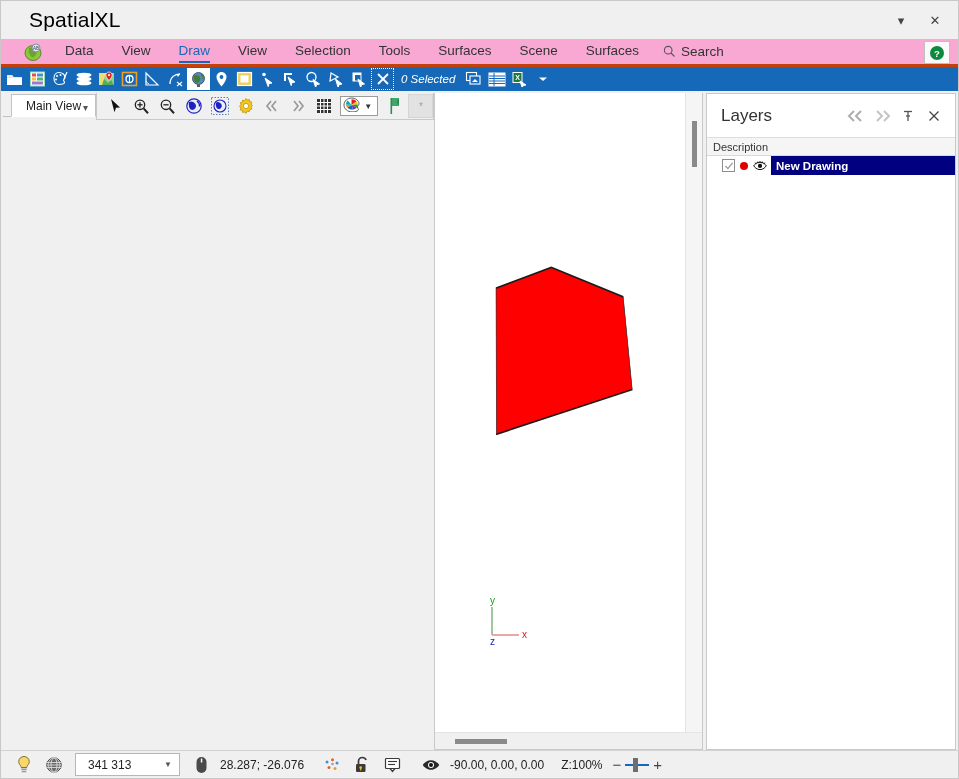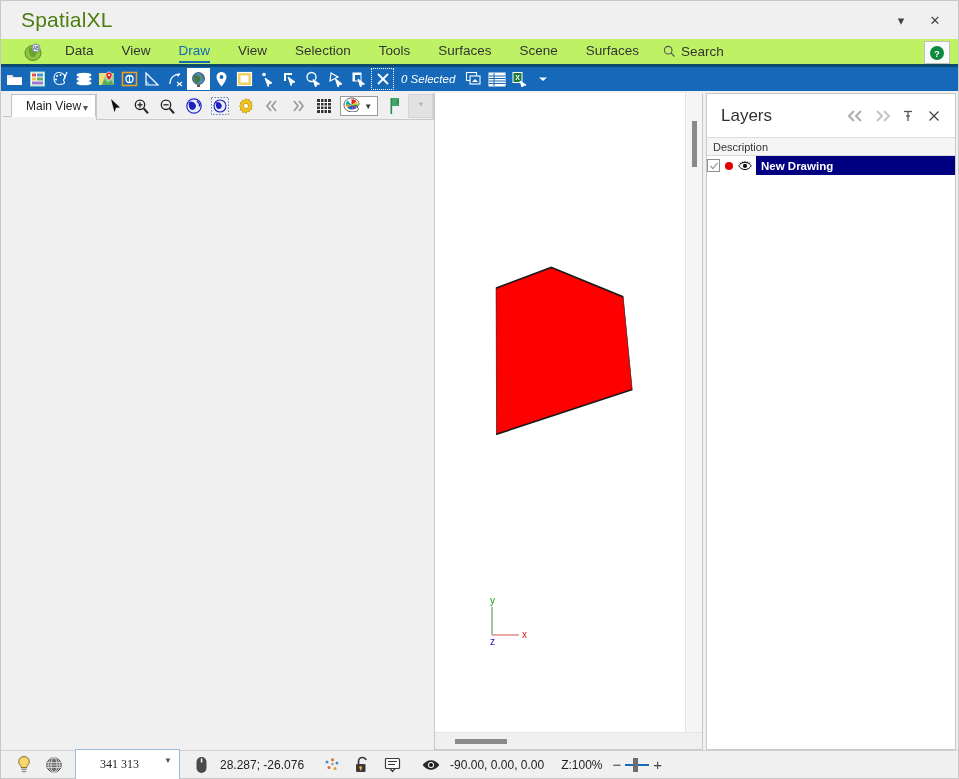--- a/index.html
+++ b/index.html
@@ -22,47 +22,47 @@
   
   .titlebar {
     height: 38px;
     background: #f0f0f0;
     display: flex;
     align-items: center;
     position: relative;
     flex: 0 0 auto;
   }
   .app-title {
-    color: #4d7c0f;
+    color: #000000;
     font-size: 21px;
-    margin-left: 20px;
+    margin-left: 28px;
     letter-spacing: 0.2px;
   }
   .titlebar-btns {
     position: absolute;
     right: 6px; top: 0;
     height: 38px;
     display: flex;
     align-items: center;
   }
   .tb-btn {
     width: 34px; height: 30px;
     display: flex; align-items: center; justify-content: center;
     color: #444;
     font-size: 13px;
     cursor: default;
   }
 
   
   .menubar {
     height: 28px;
-    background: #bef264;
-    display: flex;
-    align-items: center;
-    border-bottom: 3px solid #0c4a6e;
+    background: #f9a8d4;
+    display: flex;
+    align-items: center;
+    border-bottom: 3px solid #c2410c;
     position: relative;
     flex: 0 0 auto;
   }
   .menu-logo {
     width: 36px; height: 26px;
     display: flex; align-items: center; justify-content: center;
     margin-left: 14px;
   }
   .menu-item {
     font-size: 13.5px;
@@ -294,20 +294,21 @@
     display: flex; align-items: center;
     padding-left: 6px;
     font-size: 11px;
     color: #333;
     flex: 0 0 auto;
   }
   .layer-row {
     height: 19px;
     display: flex;
     align-items: center;
+    padding-left: 15px;
     gap: 4px;
     cursor: default;
   }
   .layer-row.selected .layer-name {
     background: #000080;
     color: #ffffff;
     font-weight: bold;
   }
   .layer-name {
     font-size: 11.5px;
@@ -344,30 +345,29 @@
     padding-left: 8px;
     gap: 0px;
     flex: 0 0 auto;
   }
   .sb-icon {
     width: 30px; height: 26px;
     display: flex; align-items: center; justify-content: center;
     cursor: default;
   }
   .sb-combo {
-    width: 105px; height: 31px;
+    width: 105px; height: 23px;
     border: 1px solid #9fbdd8;
     background: #ffffff;
     display: flex; align-items: center;
     font-size: 12px;
     color: #222;
-    padding-left: 24px;
+    padding-left: 12px;
     margin: 0 6px;
     position: relative;
-    font-family: Liberation Serif, serif;
   }
   .sb-combo .arr {
     position: absolute; right: 7px; top: 6px;
     font-size: 8px; color: #555;
   }
   .sb-text {
     font-size: 12px;
     color: #222;
     white-space: nowrap;
     padding: 0 4px;

